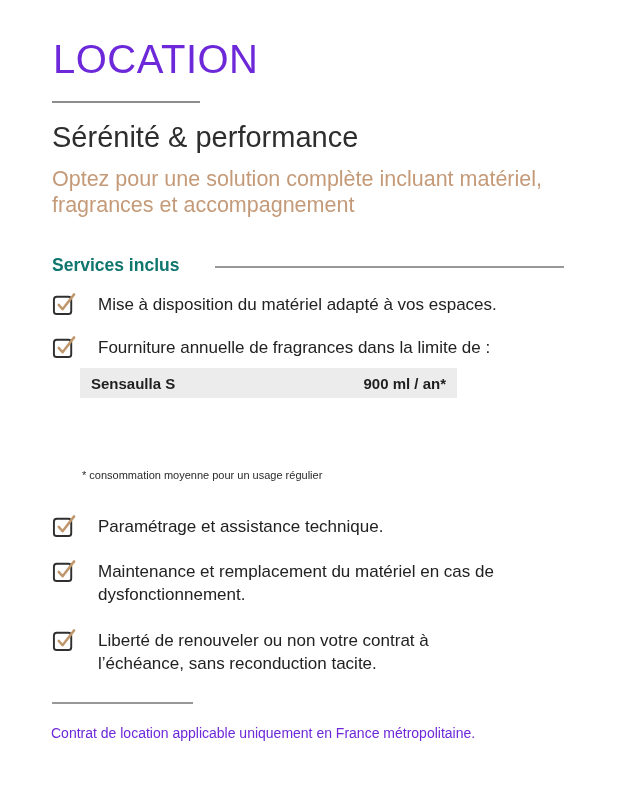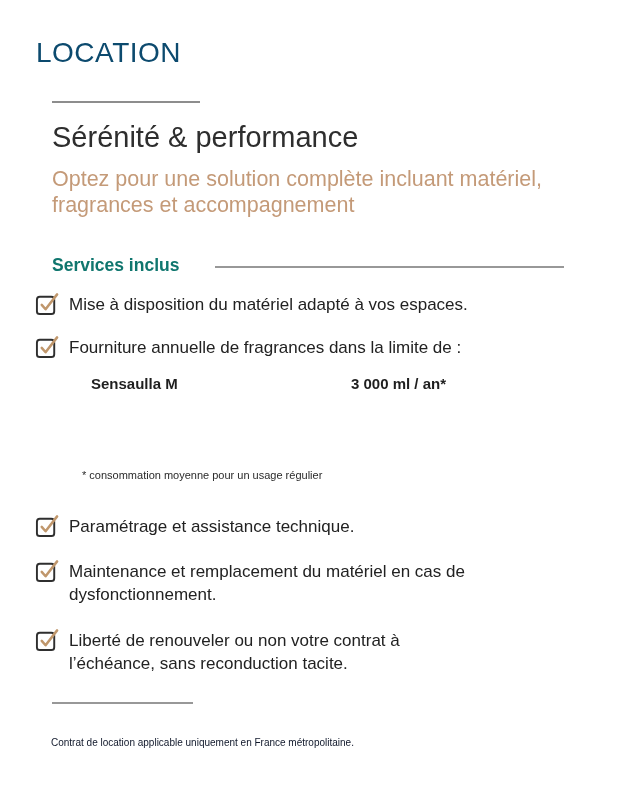--- a/index.html
+++ b/index.html
@@ -2,45 +2,45 @@
 <html><head>
 <meta charset="utf-8">
 <style>
   html,body{margin:0;padding:0;}
   body{
     width:620px;height:787px;position:relative;background:#ffffff;
     font-family:"Liberation Sans", sans-serif;color:#1d1d1d;overflow:hidden;
   }
   .abs{position:absolute;}
   
-  .page-title{left:36px;top:37px;font-size:28px;font-weight:400;letter-spacing:0.5px;color:#0c4a6e;}
+  .page-title{left:53px;top:37px;font-size:40px;font-weight:400;letter-spacing:0.5px;color:#6d28d9;}
   .title-rule{left:52px;top:101px;width:148px;height:2px;background:#8d8d8d;}
   .page-subtitle{left:52px;top:121px;font-size:29px;font-weight:400;color:#2e2e2e;}
   .tagline{left:52px;top:166px;width:525px;font-size:21.5px;line-height:26px;color:#c49a78;}
   
   .services-heading{left:52px;top:255px;font-size:17.5px;font-weight:700;color:#0f766e;}
   .services-rule{left:215px;top:266px;width:349px;height:2px;background:#989898;}
   
-  .item{left:35px;display:flex;gap:9px;align-items:flex-start;}
+  .item{left:52px;display:flex;gap:21px;align-items:flex-start;}
   .item .txt{font-size:17px;line-height:23px;color:#222222;padding-top:2px;}
   .check-icon{width:25px;height:25px;flex:0 0 25px;}
   .item-1{top:291px;} .item-1 .txt{max-width:500px;}
   .item-2{top:334px;} .item-2 .txt{max-width:500px;}
   .item-3{top:513px;} .item-3 .txt{max-width:500px;}
   .item-4{top:558px;} .item-4 .txt{max-width:478px;}
   .item-5{top:627px;} .item-5 .txt{max-width:420px;}
   
   .allowance-table{left:80px;top:368px;width:377px;}
   .t-row{display:flex;justify-content:space-between;align-items:center;height:30px;padding:0 11px;box-sizing:border-box;}
   .t-row.shaded{background:#ececec;}
   .t-row .cell{font-size:15px;font-weight:700;color:#1f1f1f;}
   .footnote{left:82px;top:469px;font-size:11px;color:#2a2a2a;}
   
   .footer-rule{left:52px;top:702px;width:141px;height:2px;background:#989898;}
-  .footer-note{left:51px;top:725px;font-size:10px;color:#0f172a;margin-top:12px;}
+  .footer-note{left:51px;top:725px;font-size:14px;color:#6d28d9;}
 </style>
 </head>
 <body>
 
 <div class="abs page-title">LOCATION</div>
 <div class="abs title-rule"></div>
 <div class="abs page-subtitle">Sérénité &amp; performance</div>
 <div class="abs tagline">Optez pour une solution complète incluant matériel, fragrances et accompagnement</div>
 
 <div class="abs services-heading">Services inclus</div>
@@ -56,23 +56,23 @@
 
 <div class="abs item item-2">
   <svg class="check-icon" viewBox="0 0 26 26">
     <rect x="2" y="6" width="18" height="18" rx="3" fill="none" stroke="#2f2f2f" stroke-width="2"></rect>
     <path d="M7 14.5 L11 19 L23 3.5" fill="none" stroke="#c0976c" stroke-width="2.6" stroke-linecap="round" stroke-linejoin="round"></path>
   </svg>
   <span class="txt">Fourniture annuelle de fragrances dans la limite de :</span>
 </div>
 
 <div class="abs allowance-table">
-  <div class="t-row">
-    <span class="cell">Sensaulla M</span>
-    <span class="cell">3 000 ml / an*</span>
+  <div class="t-row shaded">
+    <span class="cell">Sensaulla S</span>
+    <span class="cell">900 ml / an*</span>
   </div>
 </div>
 <div class="abs footnote">* consommation moyenne pour un usage régulier</div>
 
 <div class="abs item item-3">
   <svg class="check-icon" viewBox="0 0 26 26">
     <rect x="2" y="6" width="18" height="18" rx="3" fill="none" stroke="#2f2f2f" stroke-width="2"></rect>
     <path d="M7 14.5 L11 19 L23 3.5" fill="none" stroke="#c0976c" stroke-width="2.6" stroke-linecap="round" stroke-linejoin="round"></path>
   </svg>
   <span class="txt">Paramétrage et assistance technique.</span>

